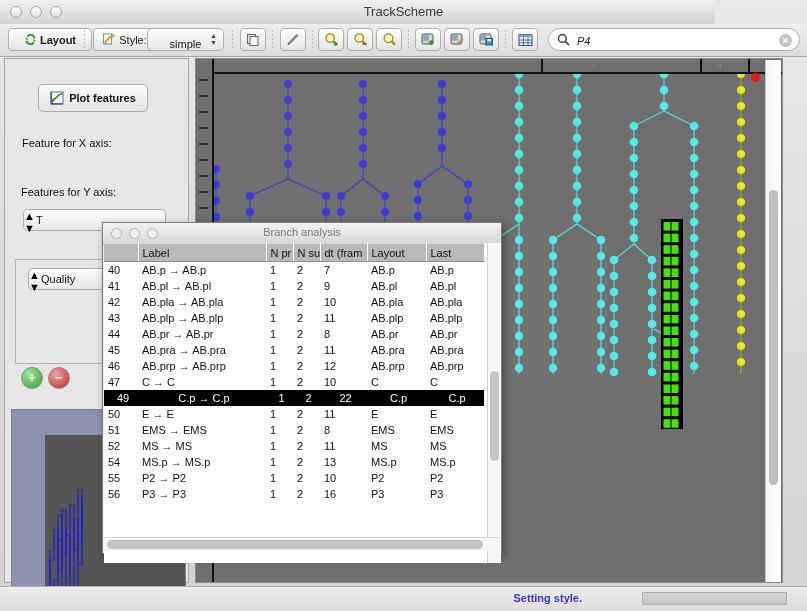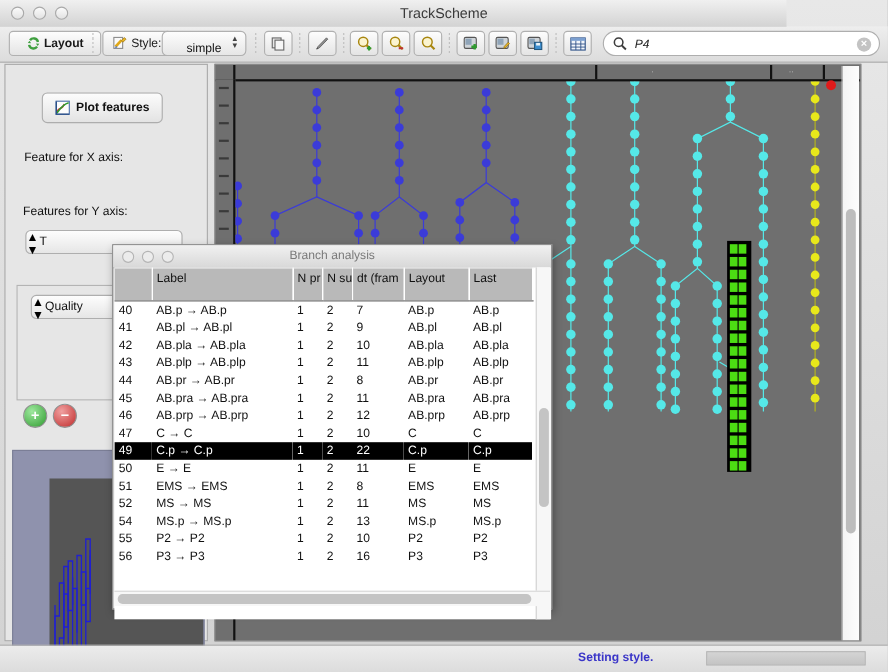--- a/index.html
+++ b/index.html
@@ -104,39 +104,39 @@
   .dtitlebar .dt{position:absolute;left:0;top:3px;width:398px;text-align:center;
     font-size:11px;color:#7a7a7a;}
   .dlights{position:absolute;left:8px;top:5px;display:flex;gap:7px;}
   .dl{width:11px;height:11px;border-radius:50%;border:1px solid #b4b4b4;
       background:#ececec;box-sizing:border-box;}
   .tablewrap{position:absolute;left:1px;top:20px;width:396px;height:320px;
     background:#fff;overflow:hidden;}
   table.bt{border-collapse:collapse;table-layout:fixed;width:380px;font-size:11px;}
   table.bt th{background:#b9b9b9;border-right:1px solid #fff;
     border-bottom:1px solid #8d8d8d;border-top:1px solid #d6d6d6;
-    font-weight:normal;text-align:left;height:17px;padding:0 0 12px 4px;
+    font-weight:normal;text-align:left;height:17px;padding:0 0 0 4px;
     color:#111;overflow:hidden;white-space:nowrap;}
   table.bt th.idx{background:#b9b9b9;}
   table.bt td{height:16px;padding:0 0 0 4px;color:#111;white-space:nowrap;
     overflow:hidden;border:0;}
-  table.bt tr.sel td{background:#000;color:#fff;}
+  table.bt tr.sel td{background:#000;color:#fff;text-align:center;}
   .dvthumb{position:absolute;right:2px;top:128px;width:9px;height:90px;
     border-radius:5px;background:#c4c4c4;}
   .dvtrack{position:absolute;right:0px;top:20px;width:13px;height:320px;
     background:#f7f7f7;border-left:1px solid #d0d0d0;}
   .dhtrack{position:absolute;left:1px;bottom:2px;width:396px;height:13px;
     background:#f7f7f7;border-top:1px solid #d6d6d6;}
   .dhthumb{position:absolute;left:3px;top:2px;width:376px;height:9px;
     border-radius:5px;background:#c4c4c4;}
 
   
   .statusbar{position:absolute;left:0;bottom:0;width:807px;height:24px;
     background:linear-gradient(#ececec,#dcdcdc);border-top:1px solid #b0b0b0;}
-  .statustext{position:absolute;right:213px;top:5px;font-size:11px;
+  .statustext{position:absolute;right:225px;top:5px;font-size:11px;
     color:#3a35c8;font-weight:bold;margin-left:12px;}
   .progress{position:absolute;right:20px;top:5px;width:145px;height:13px;
     background:linear-gradient(#d4d4d4,#c4c4c4);border:1px solid #b0b0b0;
     box-sizing:border-box;}
   svg{display:block;}
 </style>
 </head>
 <body>
 
 <div class="app">

